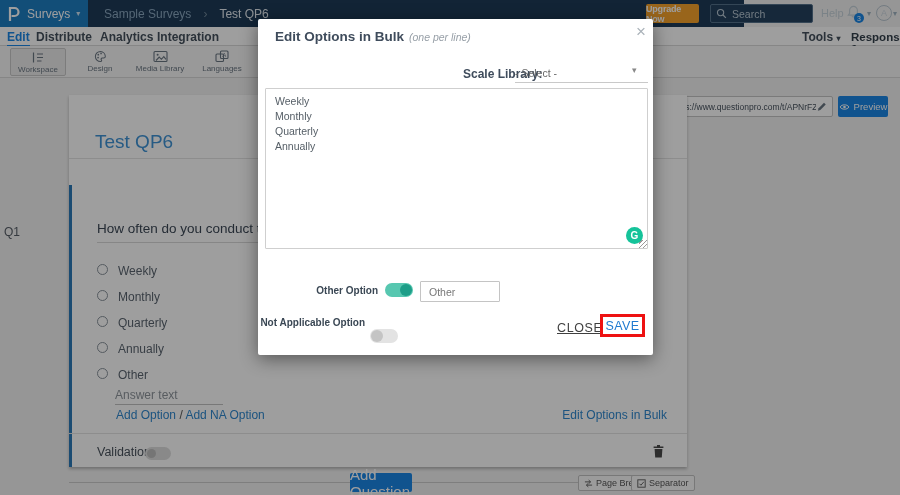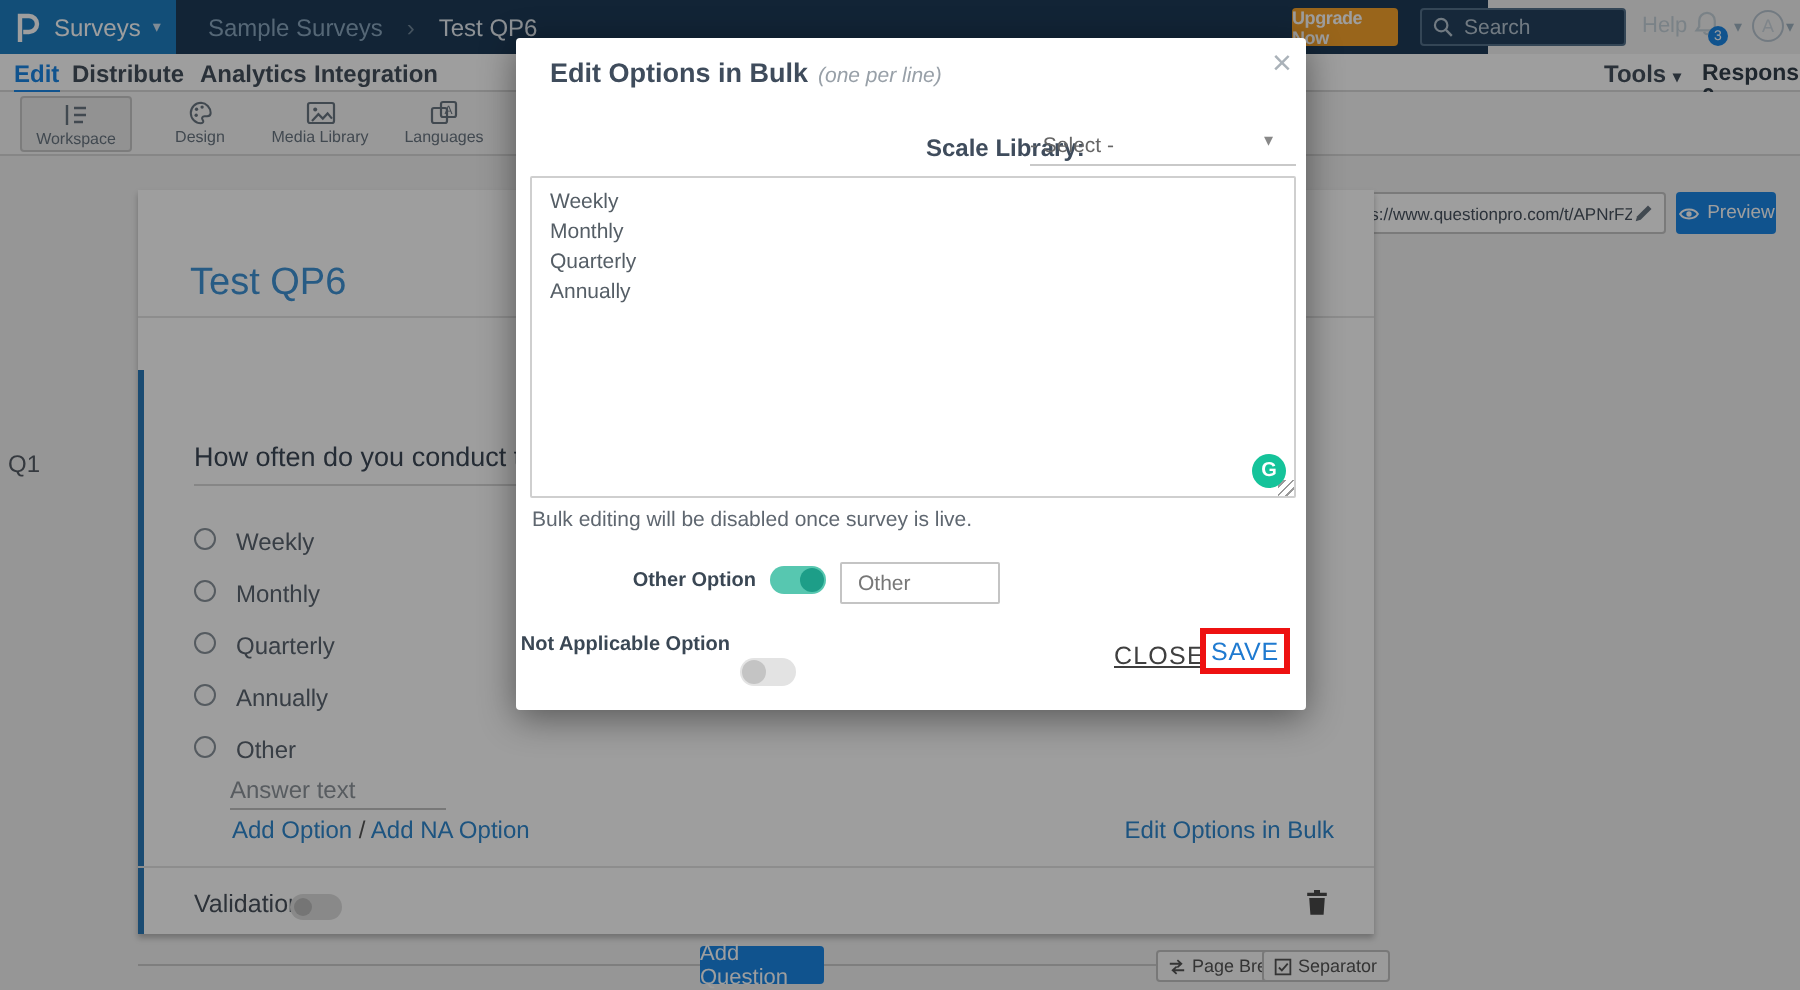--- a/index.html
+++ b/index.html
@@ -73,21 +73,21 @@
   .validation-label { left:28px; top:350px; font-size:12.5px; color:#49525c; }
   .trash { left:583px; top:349px; color:#4a4a4a; }
 
   .toggle { border-radius:8px; position:relative; }
   .toggle .knob { position:absolute; border-radius:50%; }
   .tg-off-sm { left:76px; top:352px; width:26px; height:13px; background:#dedede; }
   .tg-off-sm .knob { width:9px; height:9px; top:2px; left:2px; background:#bdbdbd; }
 
   .footer-line { left:69px; top:482px; width:618px; height:1px; background:#cccccc; }
   .add-question { left:350px; top:473px; width:62px; height:19px; background:#1b87e6; border-radius:2px; color:#fff;
-                  font-size:11px; display:flex; align-items:center; justify-content:center; }
+                  font-size:15px; display:flex; align-items:center; justify-content:center; }
   .mini-btn { top:475px; height:16px; background:#fbfbfb; border:1px solid #c2c2c2; border-radius:2px; color:#555;
               font-size:9px; display:flex; align-items:center; padding:0 5px; gap:3px; }
 
   
   .overlay { left:0; top:0; width:900px; height:495px; background:rgba(0,0,0,0.38); z-index:40; }
   .modal { left:258px; top:19px; width:395px; height:336px; background:#fff; z-index:50; border-radius:2px;
            box-shadow:0 4px 18px rgba(0,0,0,0.45); }
   .m-title-row { left:17px; top:10px; display:flex; align-items:baseline; gap:5px; }
   .m-title { font-size:13.5px; font-weight:bold; color:#3f4c5c; }
   .m-sub { font-size:10.5px; font-style:italic; color:#98a0a8; }
@@ -307,21 +307,20 @@
     <span class="abs m-scale-caret">▾</span>
     <div class="abs m-scale-line"></div>
 
     <textarea class="abs m-textarea" spellcheck="false" style="">Weekly
 Monthly
 Quarterly
 Annually</textarea>
     <div class="abs grammarly">G</div>
     <div class="abs resize-grip"></div>
 
-    <span class="abs m-note">Bulk editing will be disabled once survey is live.</span>
 
     <span class="m-label" style="left:0; width:120px; top:266px;">Other Option</span>
     <div class="abs toggle tg-on">
         <div class="knob"></div>
       </div>
     <input class="abs m-other-input" type="text" value="Other" style="">
 
     <span class="m-label" style="left:0; width:107px; top:298px;">Not Applicable Option</span>
     <div class="abs toggle tg-off">
         <div class="knob"></div>

